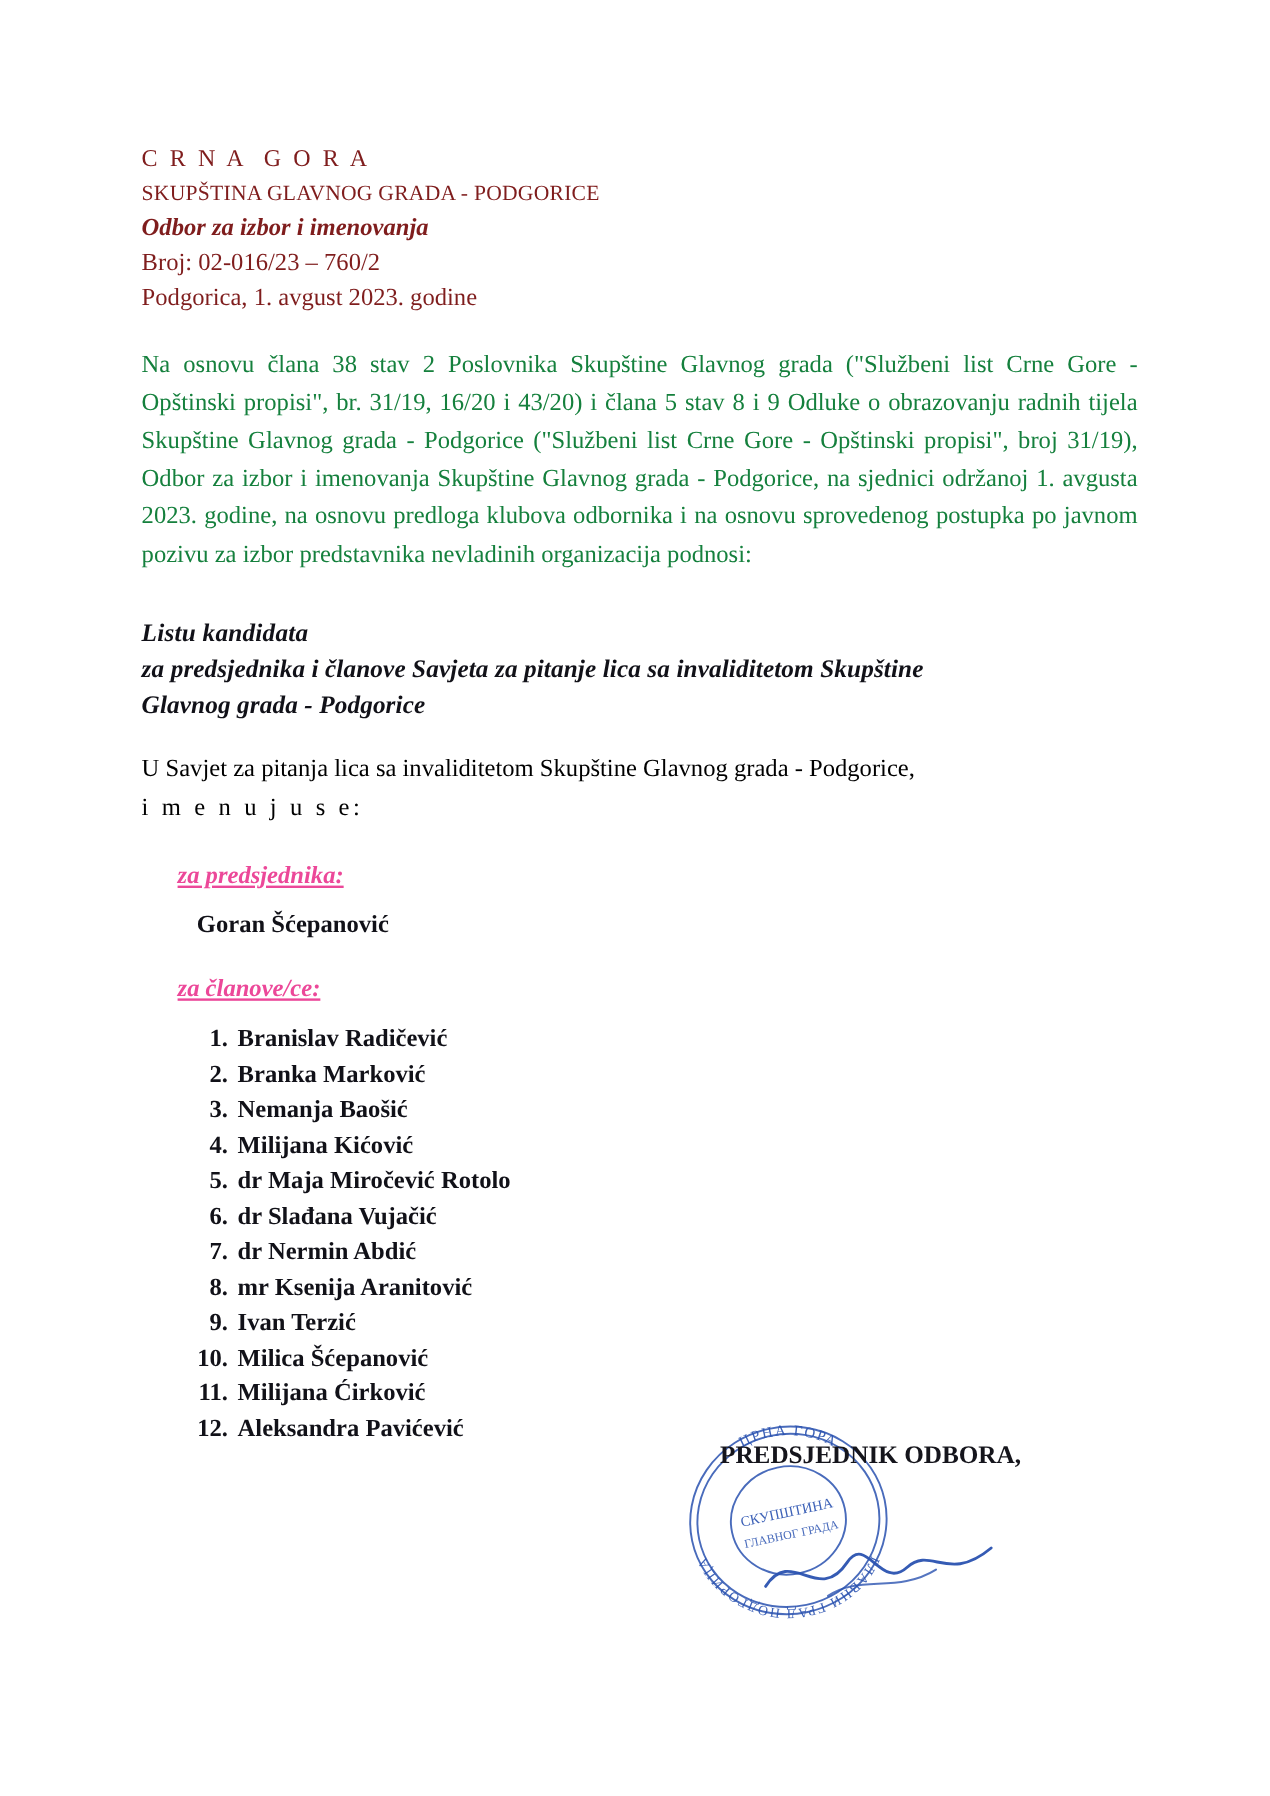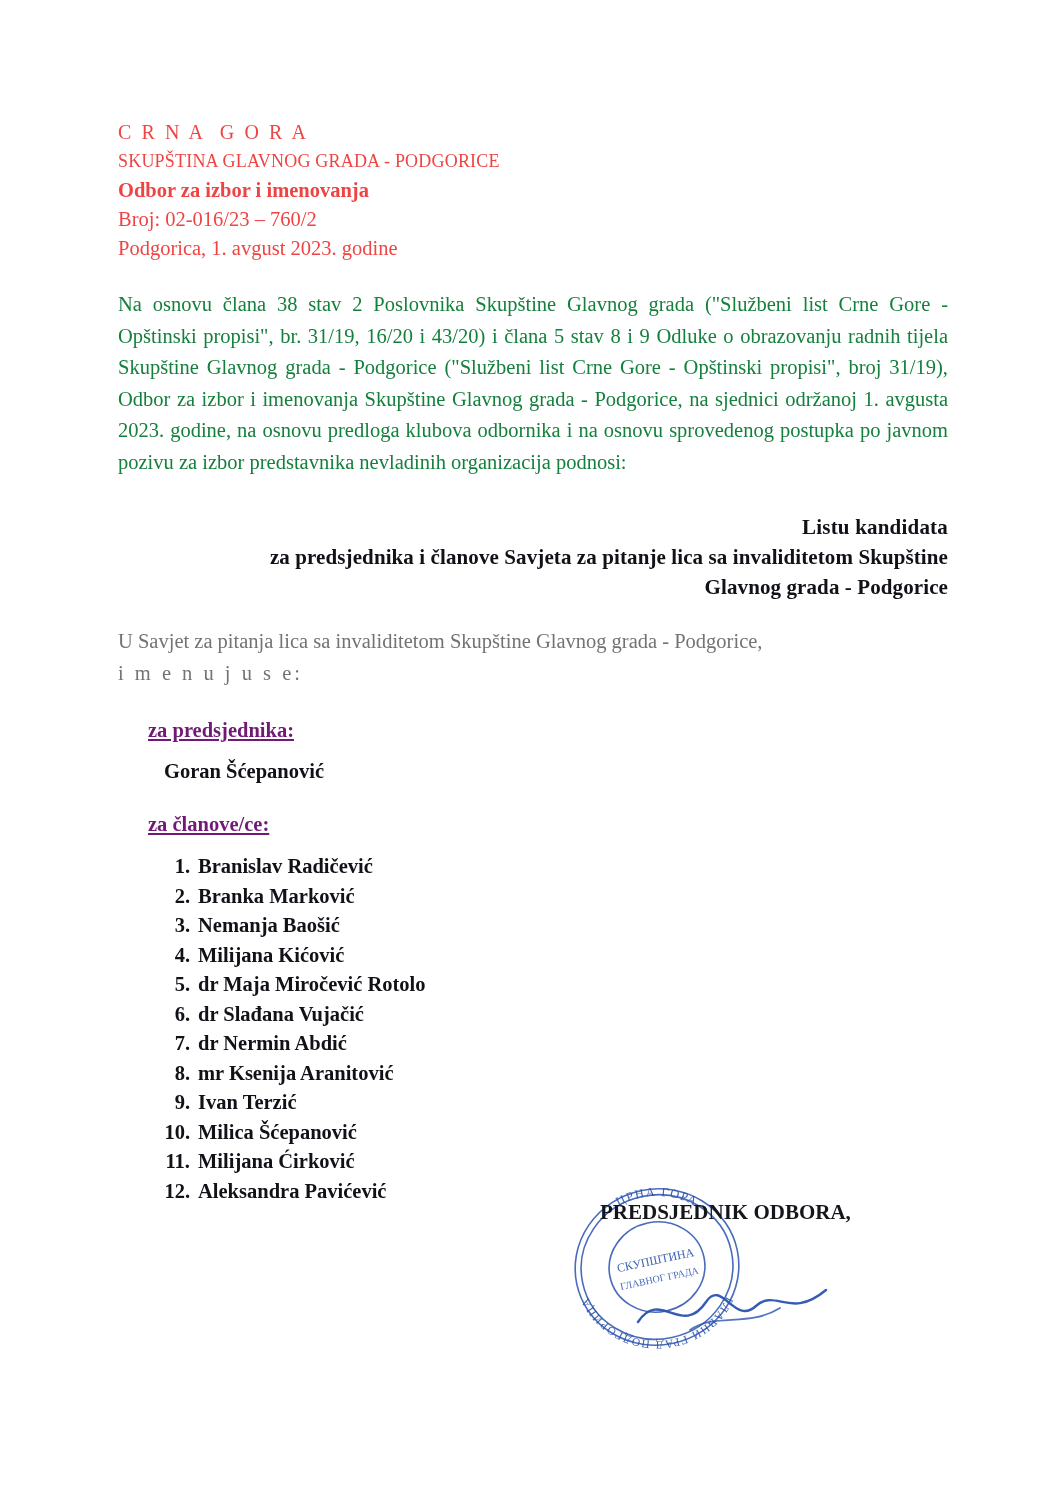--- a/index.html
+++ b/index.html
@@ -26,76 +26,79 @@
     position: absolute;
     left: 118px;
     top: 118px;
     width: 830px;
   }
 
   
   .hdr-line {
     font-size: 20.5px;
     line-height: 29px;
-    color: #ef4444;
+    color: #7f1d1d;
     white-space: pre;
   }
   .hdr-country {
     letter-spacing: 2.6px;
     font-size: 20px;
   }
   .hdr-assembly {
     letter-spacing: 0.2px;
     font-size: 18px;
   }
   .hdr-bold {
     font-weight: bold;
     font-size: 20.5px;
+    font-style: italic;
   }
 
   
   .para {
     margin-top: 26px;
     font-size: 20.5px;
     line-height: 31.5px;
     text-align: justify;
     text-justify: inter-word;
     color: #15803d;
   }
   .para-2 {
     margin-top: 24px;
     font-size: 20.5px;
     line-height: 31.5px;
     text-align: justify;
-    color: #737373;
+    color: #000000;
   }
   .spaced {
     letter-spacing: 3px;
   }
 
   
   .title-block {
     margin-top: 34px;
-    text-align: right;
+    text-align: left;
     font-weight: bold;
     font-size: 21px;
     line-height: 30px;
     color: #111118;
+    font-style: italic;
   }
   .title-l1 { letter-spacing: 0.2px; }
   .title-l2 { letter-spacing: 0.1px; }
 
   
   .sec-label {
     margin-top: 30px;
     margin-left: 30px;
     font-weight: bold;
+    font-style: italic;
     font-size: 20.5px;
     text-decoration: underline;
-    color: #701a75;
+    color: #ec4899;
   }
   .president-name {
     margin-top: 18px;
     margin-left: 46px;
     font-weight: bold;
     font-size: 20.5px;
     color: #111118;
   }
   .members {
     margin-top: 16px;

